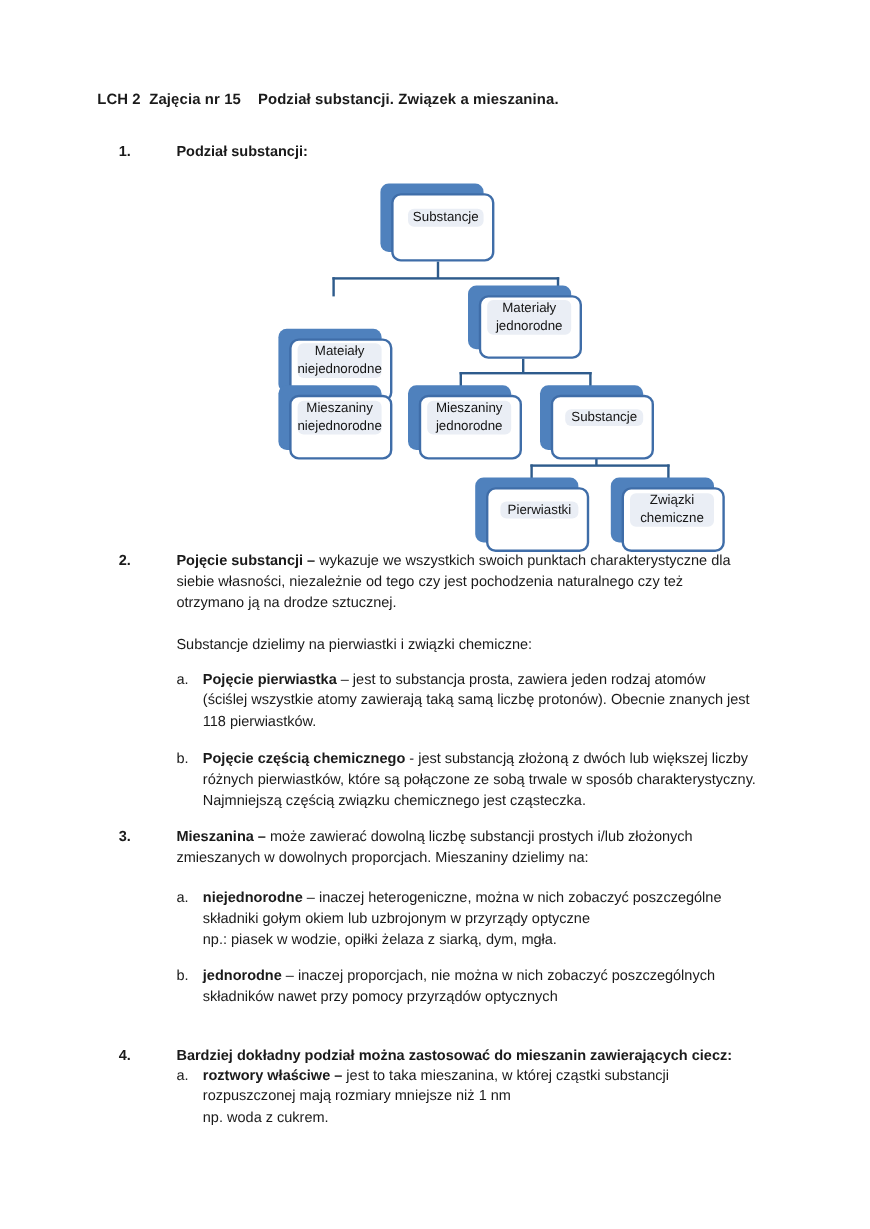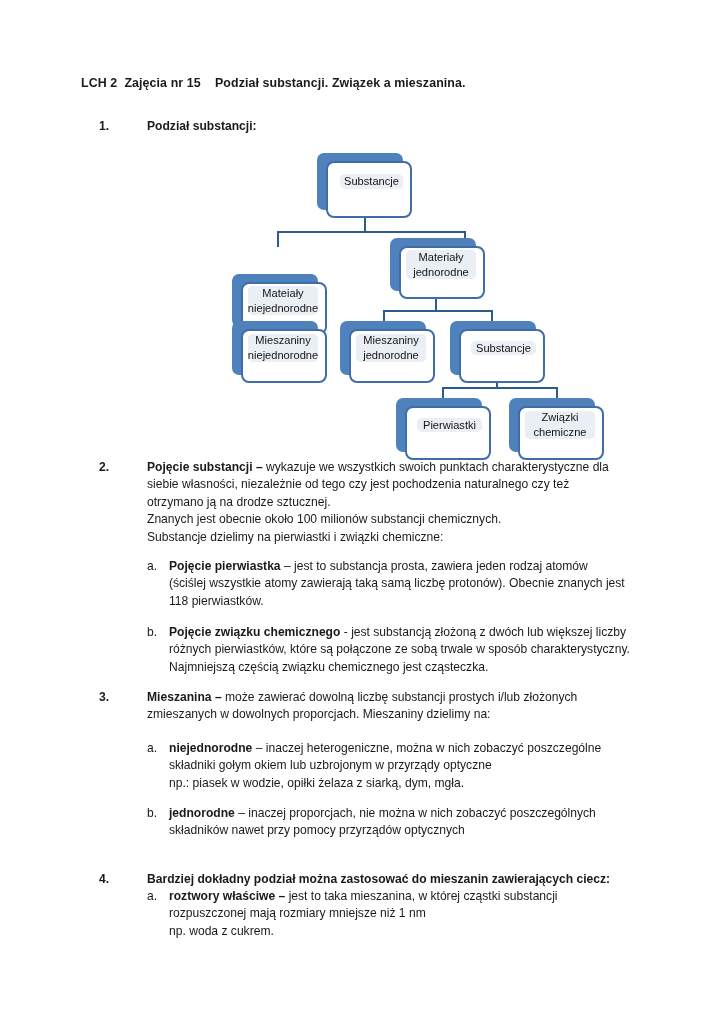--- a/index.html
+++ b/index.html
@@ -193,36 +193,36 @@
       <div class="back"></div>
       <div class="front"></div>
       <div class="inner" style="left:21px; top:20px; right:0px; bottom:20px;">Pierwiastki</div>
     </div>
   </div>
 
   <div class="num-item" style="left:99px; top:459px; width:525px;">
     <span class="num-marker">2.</span>
     <span class="num-body">
       <span style="font-weight:bold;">Pojęcie substancji – </span><span>wykazuje we wszystkich swoich punktach charakterystyczne dla siebie własności, niezależnie od tego czy jest pochodzenia naturalnego  czy też otrzymano ją na drodze sztucznej.</span><br>
-      <span>Znanych jest obecnie około 100 milionów substancji chemicznych.</span><br>
+      <br>
       <span>Substancje dzielimy na pierwiastki i związki chemiczne:</span>
     </span>
   </div>
 
   <div class="num-item" style="left:147px; top:558px; width:480px;">
     <span class="sub-marker">a.</span>
     <span class="sub-body">
       <span style="font-weight:bold;">Pojęcie pierwiastka</span><span> – jest to substancja prosta, zawiera jeden rodzaj atomów (ściślej wszystkie atomy zawierają taką samą liczbę protonów). Obecnie znanych jest 118 pierwiastków.</span>
     </span>
   </div>
 
   <div class="num-item" style="left:147px; top:624px; width:485px;">
     <span class="sub-marker">b.</span>
     <span class="sub-body">
-      <span style="font-weight:bold;">Pojęcie związku chemicznego</span><span> - jest substancją złożoną z dwóch lub większej liczby różnych pierwiastków, które są połączone ze sobą trwale w sposób charakterystyczny. Najmniejszą częścią związku chemicznego jest cząsteczka.</span>
+      <span style="font-weight:bold;">Pojęcie częścią chemicznego</span><span> - jest substancją złożoną z dwóch lub większej liczby różnych pierwiastków, które są połączone ze sobą trwale w sposób charakterystyczny. Najmniejszą częścią związku chemicznego jest cząsteczka.</span>
     </span>
   </div>
 
   <div class="num-item" style="left:99px; top:689px; width:520px;">
     <span class="num-marker">3.</span>
     <span class="num-body">
       <span style="font-weight:bold;">Mieszanina – </span><span>może zawierać dowolną liczbę substancji prostych i/lub złożonych zmieszanych w dowolnych proporcjach. Mieszaniny dzielimy na:</span>
     </span>
   </div>
 

